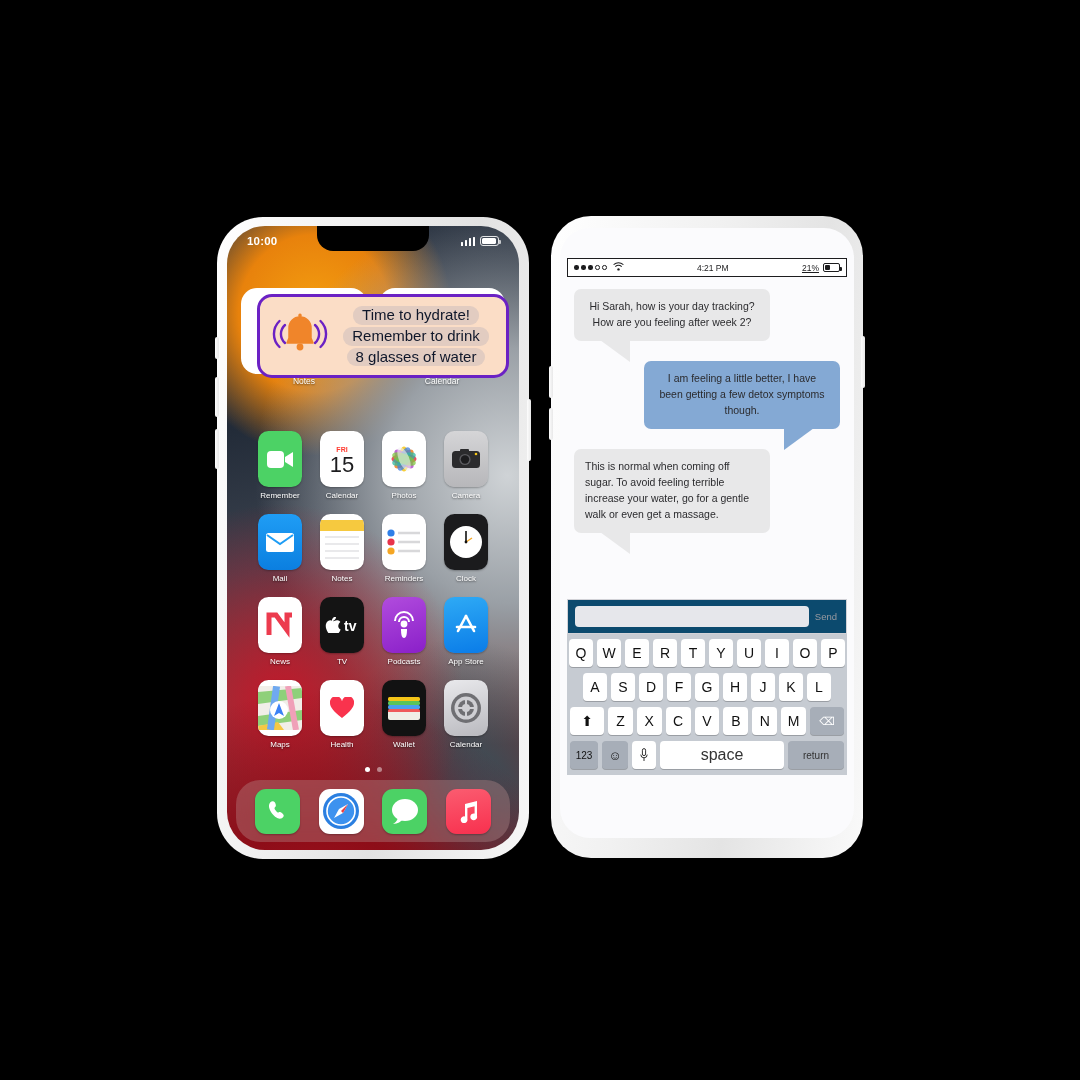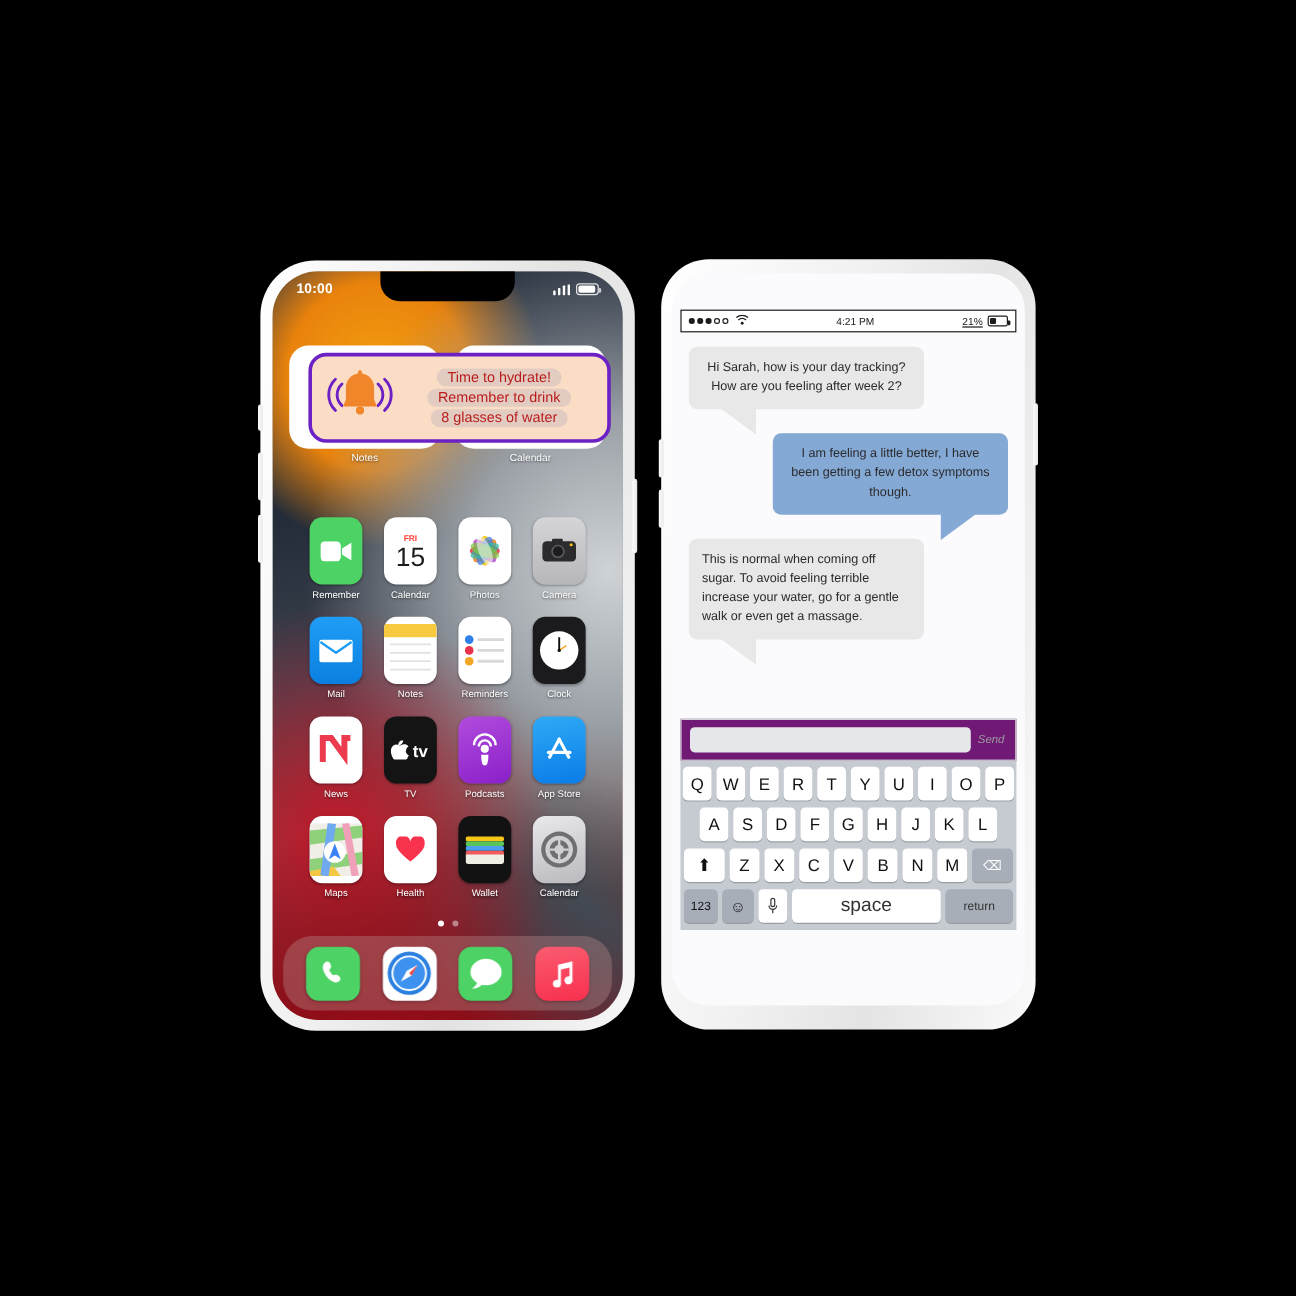--- a/index.html
+++ b/index.html
@@ -115,21 +115,21 @@
   .ic-messages{background:#4cd265;} .ic-music{background:linear-gradient(170deg,#fb5c70,#f8304e);}
 
   
   .notif{
     position:absolute; left:30px; top:68px; width:252px; z-index:20;
     background:#fbddc6; border:3px solid #6b21c4; border-radius:15px;
     display:flex; align-items:center; gap:10px; padding:9px 12px 9px 12px;
   }
   .notif-text{display:flex;flex-direction:column;align-items:center;gap:2px;flex:1;}
   .notif-line{background:rgba(190,180,185,.42);border-radius:9px;padding:0px 9px;
-              font-size:12px;color:#b91c1c;white-space:nowrap;line-height:1.25;}
+              font-size:15px;color:#0f172a;white-space:nowrap;line-height:1.25;}
 
   
   .screen-right{position:relative;width:100%;height:100%;border-radius:30px;overflow:hidden;background:#fbfbfd;}
   .statusbar-r{height:19px;margin:30px 7px 0 7px;border:1.4px solid #1c1c1e;background:#fff;
                display:flex;align-items:center;justify-content:space-between;padding:0 6px;
                font-size:8.5px;color:#1c1c1e;}
   .dots-sig{display:flex;align-items:center;gap:2.5px;}
   .dots-sig b{width:4.5px;height:4.5px;border-radius:50%;background:#1c1c1e;display:block;}
   .dots-sig b.off{background:transparent;border:1px solid #1c1c1e;}
   .sb-r-left{display:flex;align-items:center;gap:6px;}
@@ -143,22 +143,22 @@
   .bubble{position:relative;max-width:196px;border-radius:7px;padding:10px 11px;
           font-size:10.5px;line-height:1.52;color:#2b2b2e;}
   .b-in{background:#e8e8e9;margin-left:6px;text-align:center;}
   .b-in.lt{text-align:left;}
   .b-in::after{content:"";position:absolute;left:26px;bottom:-21px;width:0;height:0;
                border-style:solid;border-width:22px 0 0 30px;border-color:#e8e8e9 transparent transparent transparent;}
   .b-out{background:#84a9d4;margin-left:auto;margin-right:6px;text-align:center;}
   .b-out::after{content:"";position:absolute;right:26px;bottom:-21px;width:0;height:0;
                 border-style:solid;border-width:22px 30px 0 0;border-color:#84a9d4 transparent transparent transparent;}
 
-  .composer{margin:0 7px;border:1px solid #d2d2d7;border-top:1px solid #d2d2d7;background:#701a75;
-            display:flex;align-items:center;gap:6px;padding:6px 7px;font-style:italic;}
+  .composer{margin:0 7px;border:1px solid #d2d2d7;border-top:1px solid #d2d2d7;background:#0c4a6e;
+            display:flex;align-items:center;gap:6px;padding:6px 7px;}
   .composer-input{flex:1;height:21px;background:#e6e7eb;border-radius:4px;border:none;}
   .send-btn{font-size:9.5px;color:#9a9aa0;padding-right:2px;}
 
   .keyboard{margin:0 7px;background:#c6cbd2;padding:5px 3px 6px 3px;
             display:flex;flex-direction:column;gap:6px;}
   .krow{display:flex;gap:4px;justify-content:center;}
   .key{background:#fff;border-radius:4px;height:28px;min-width:24px;flex:1;
        display:flex;align-items:center;justify-content:center;
        font-size:14px;color:#111;box-shadow:0 1px 0 rgba(0,0,0,.22);}
   .krow.r2{padding:0 13px;} .krow.r3{padding:0 0px;}

